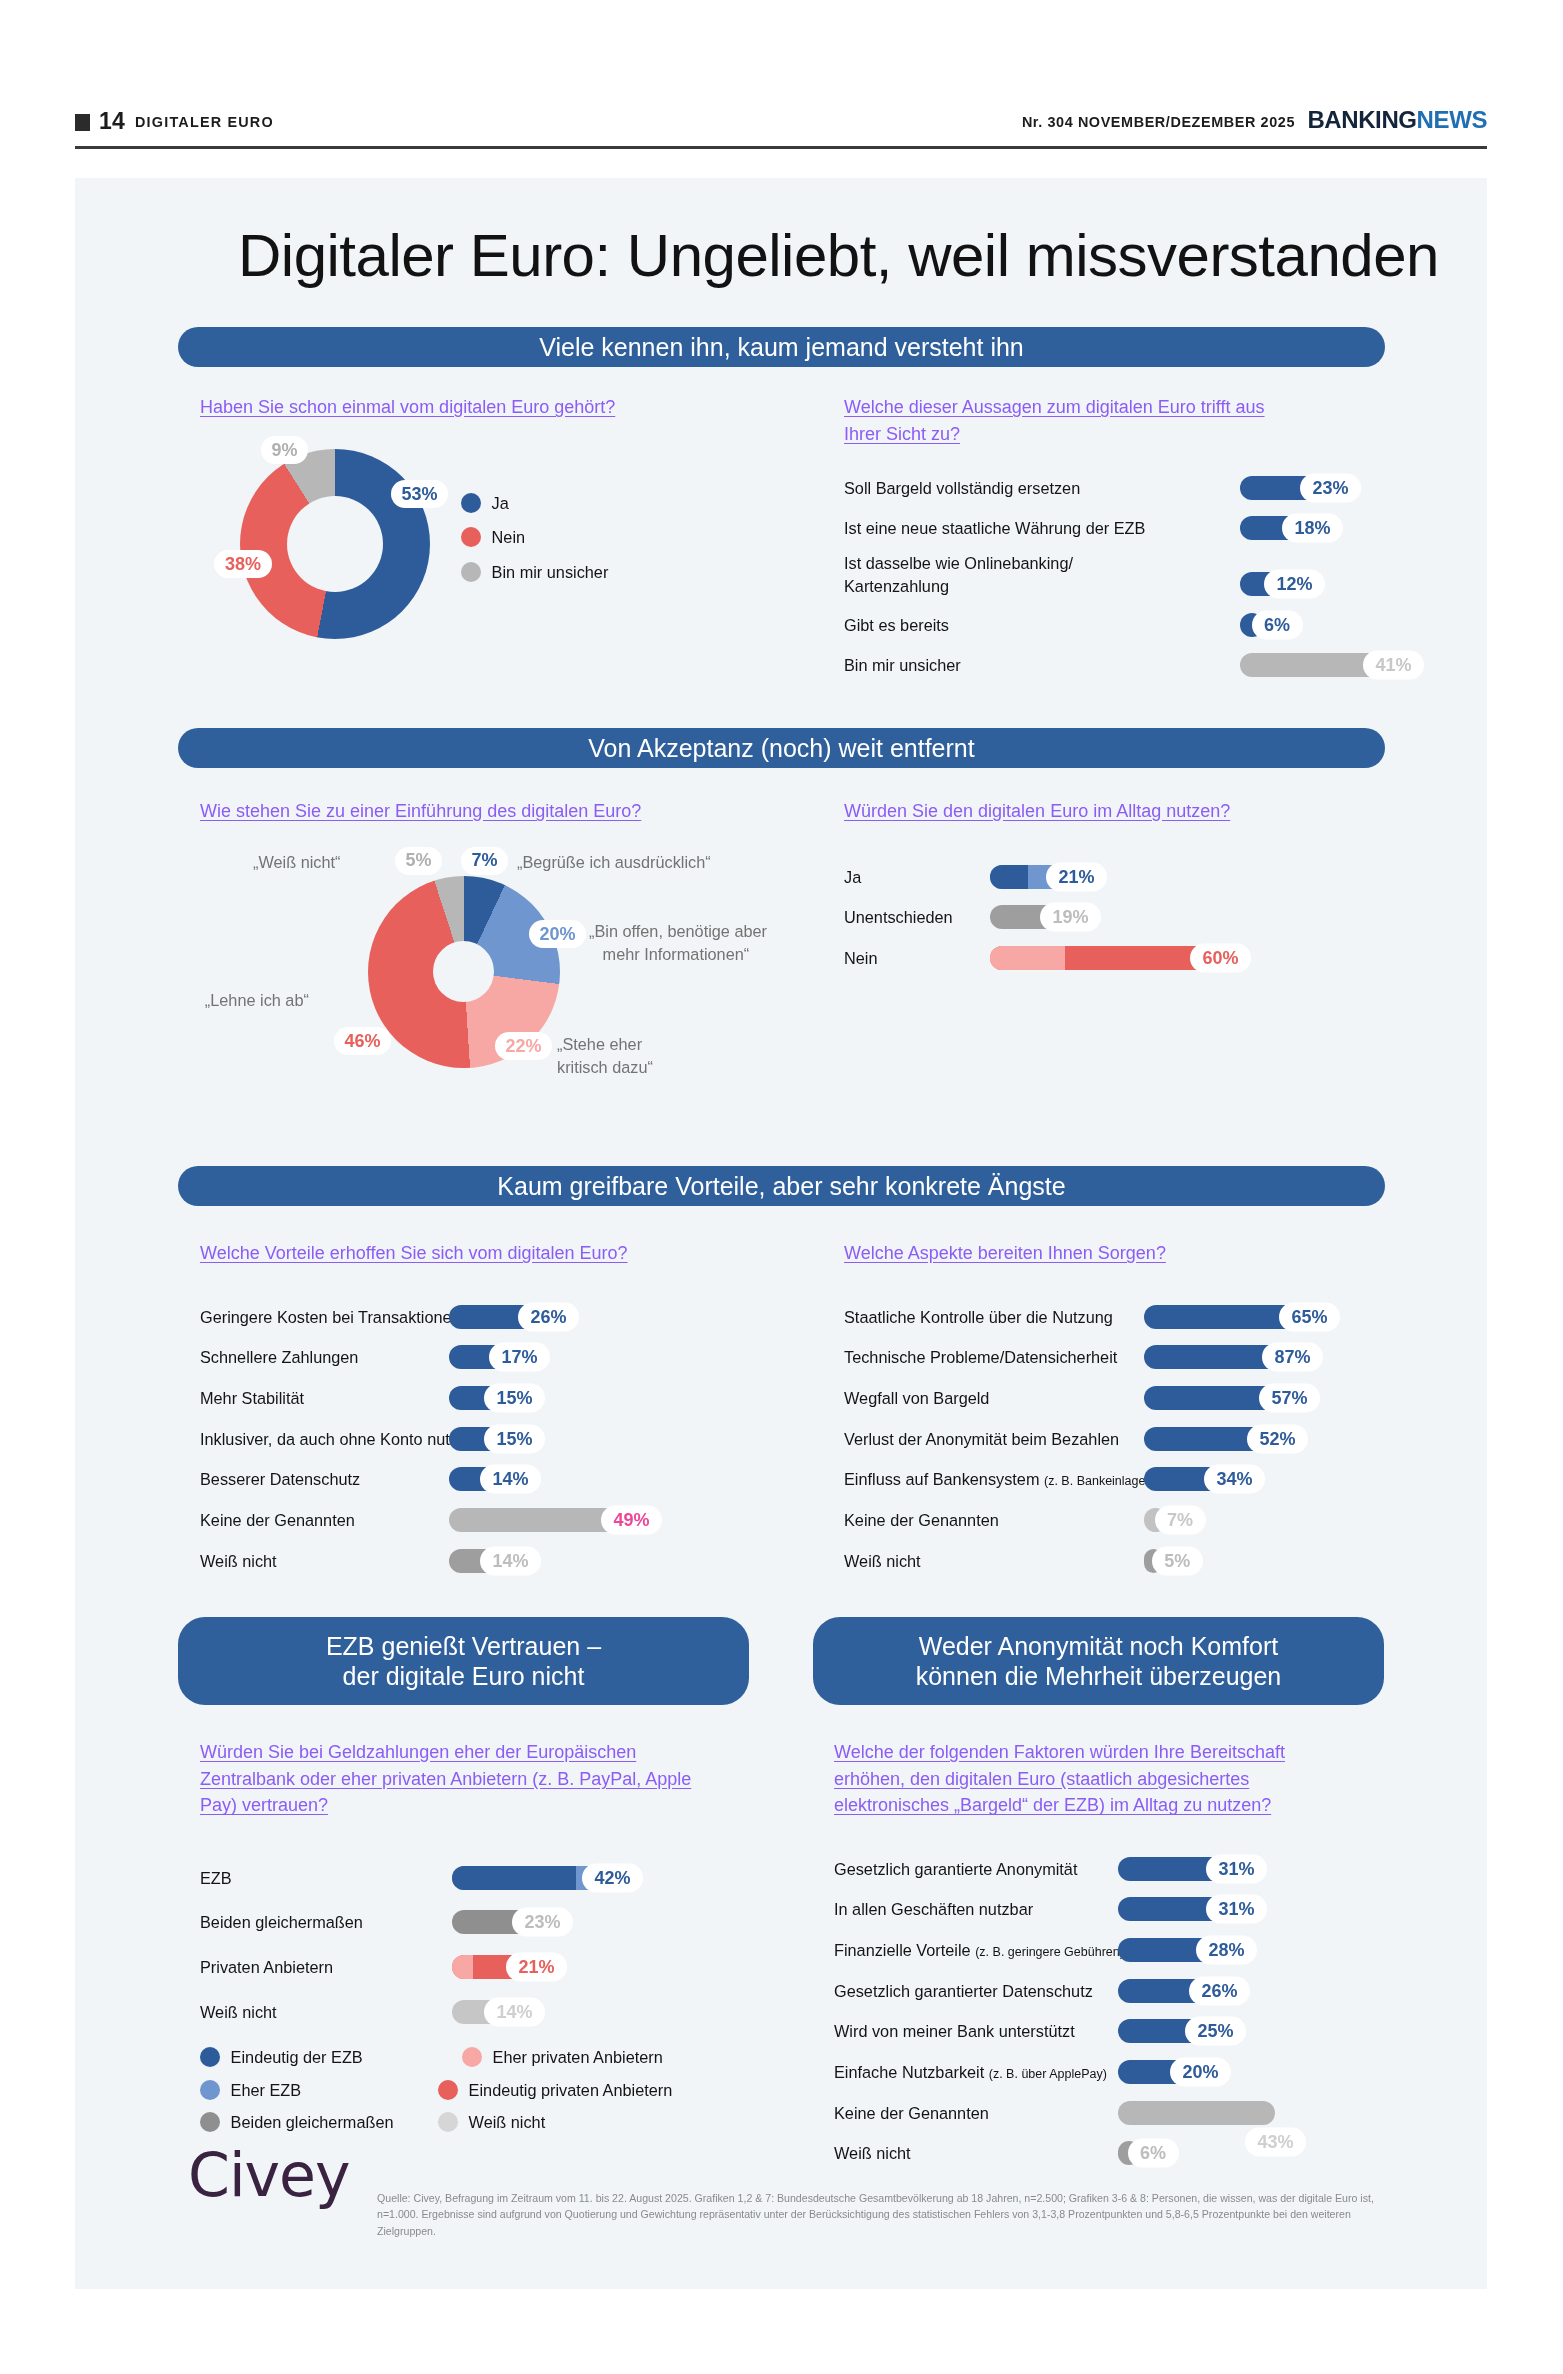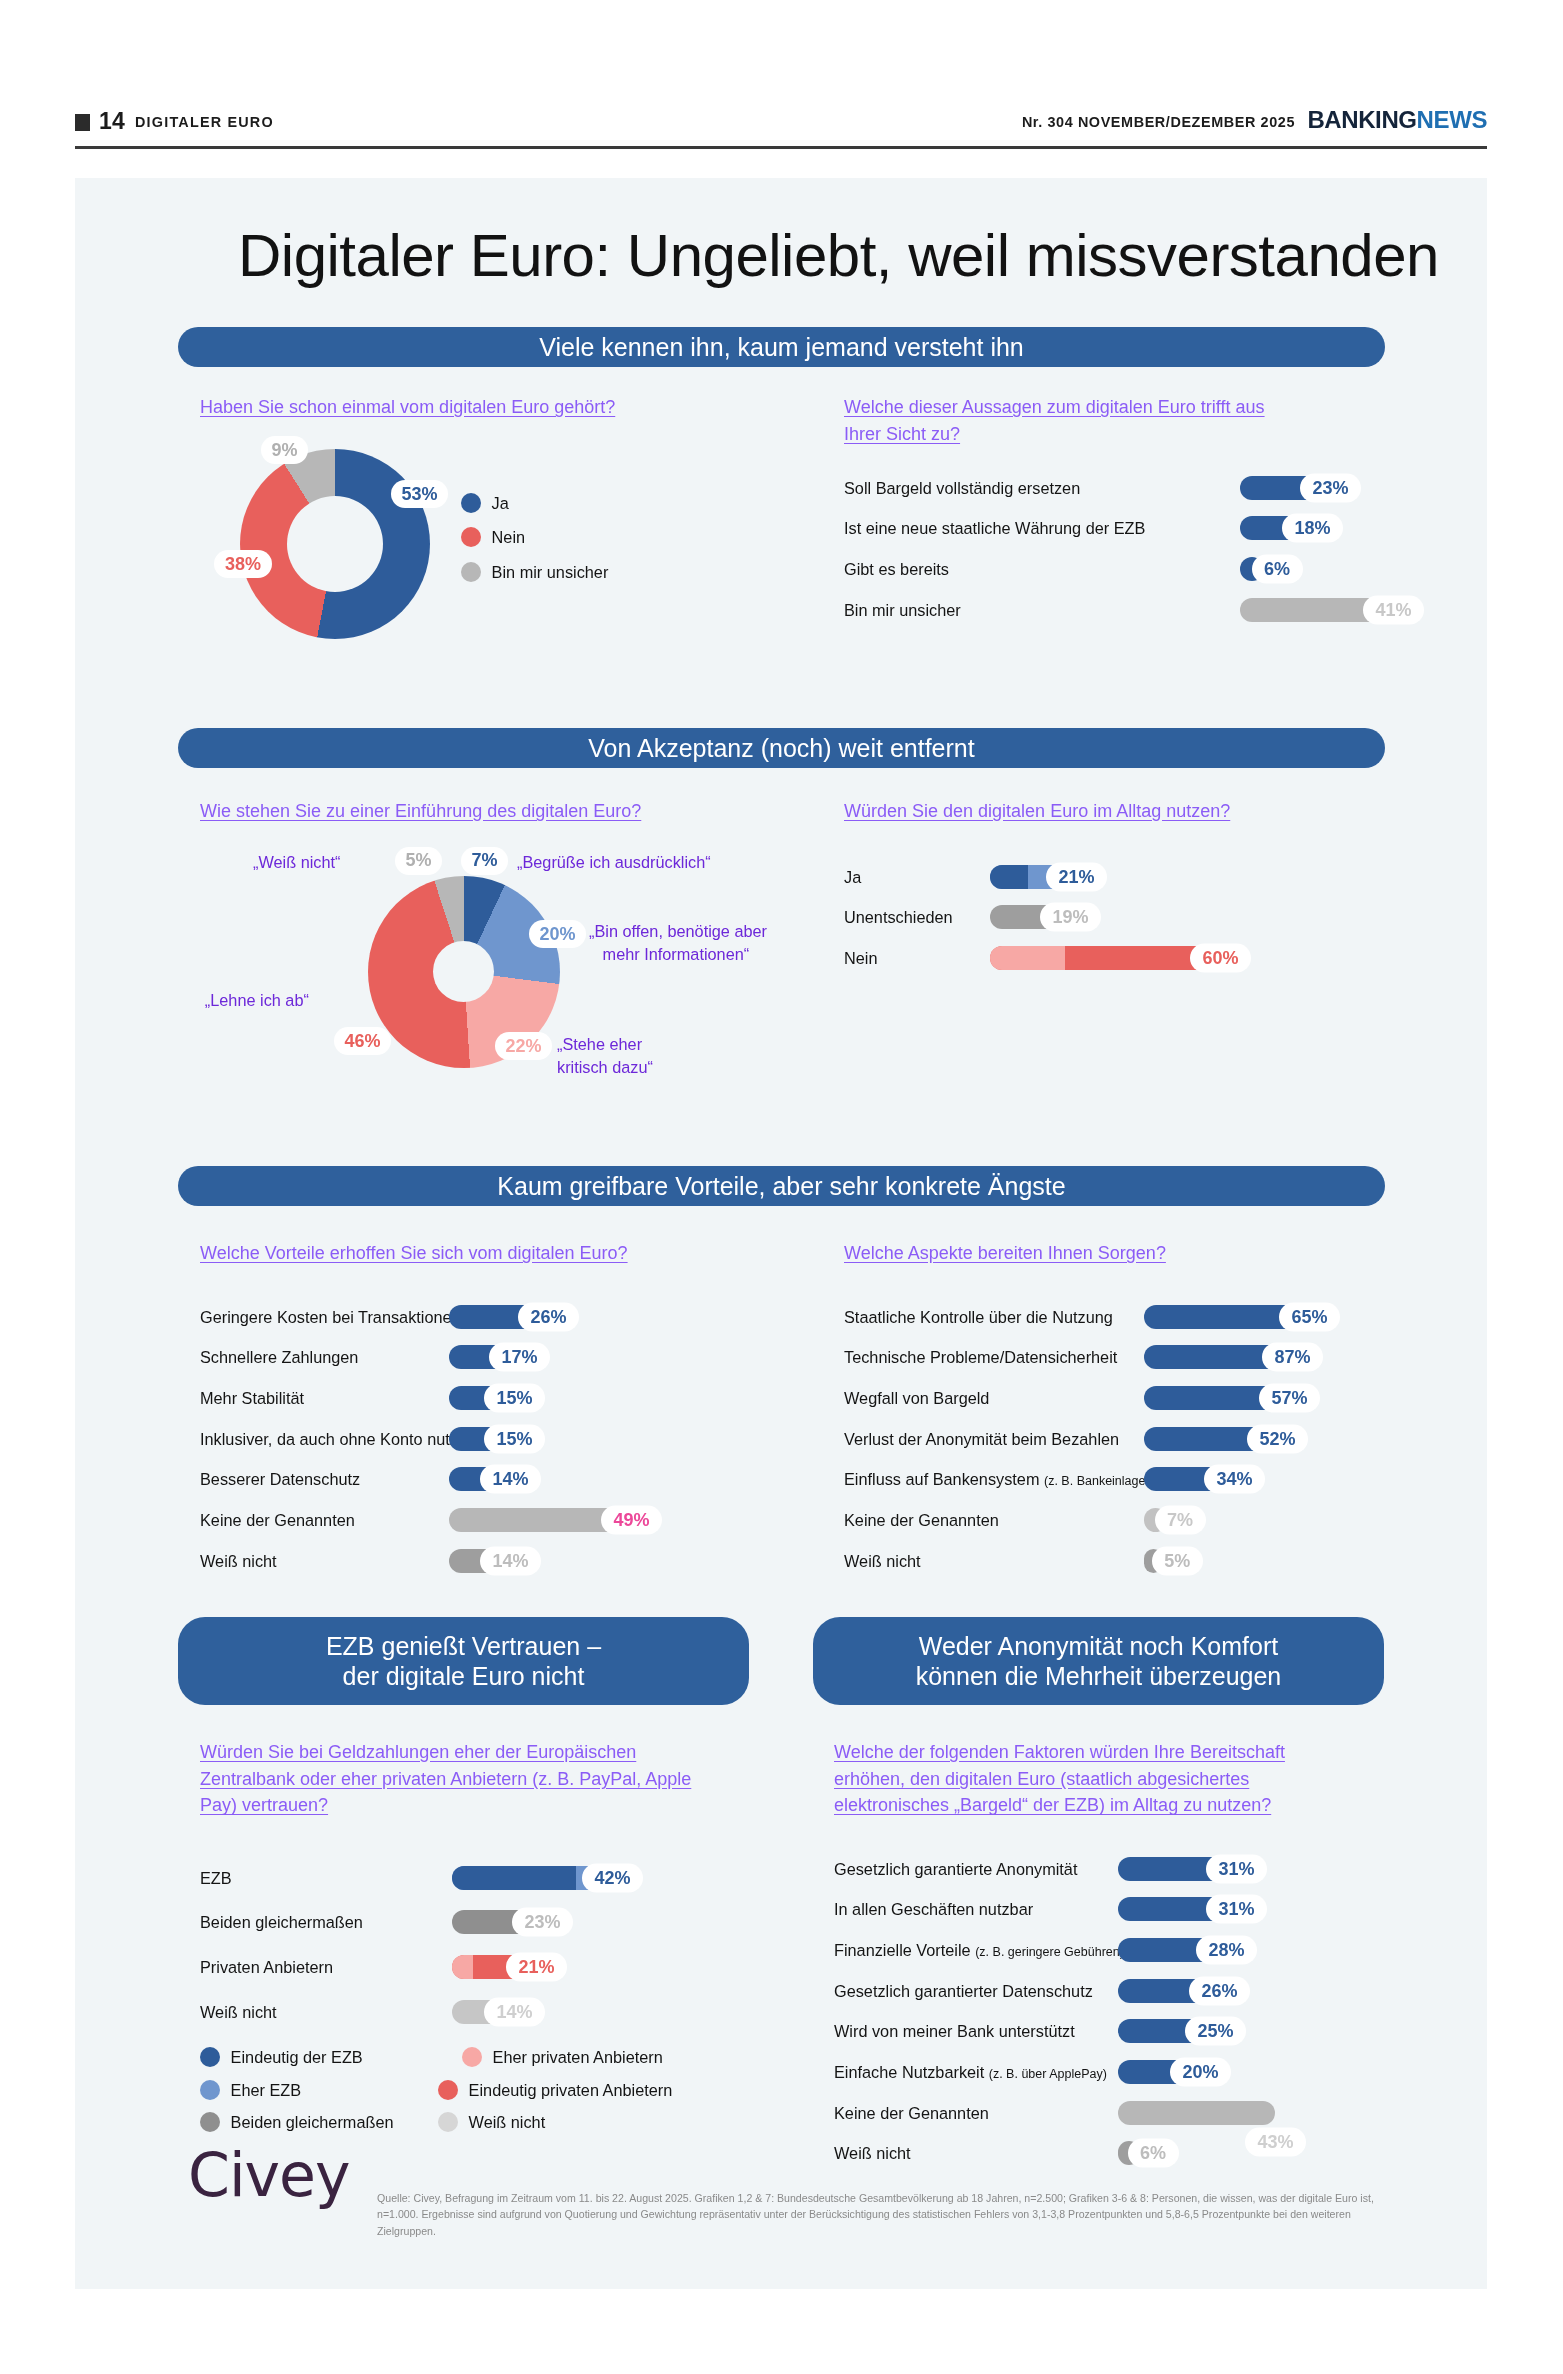--- a/index.html
+++ b/index.html
@@ -36,21 +36,21 @@
   .btrack{position:absolute;top:50%;transform:translateY(-50%);height:24px;}
   .bfill{position:absolute;left:0;top:0;height:24px;border-radius:12.5px;display:block;}
   .bseg{position:absolute;top:0;height:24px;}
   .bpill{position:absolute;top:50%;transform:translateY(-50%);height:29px;min-width:42px;padding:0 12.5px;border-radius:14.4px;background:#ffffff;display:flex;align-items:center;justify-content:center;font-size:18px;font-weight:bold;box-sizing:border-box;white-space:nowrap;}
 
   
   .donutwrap{position:absolute;}
   .donut{position:absolute;border-radius:50%;}
   .donut .hole{position:absolute;border-radius:50%;background:#f1f5f7;}
   .dpill{position:absolute;height:28px;padding:0 10.6px;border-radius:14.4px;background:#ffffff;display:flex;align-items:center;justify-content:center;font-size:18px;font-weight:bold;box-sizing:border-box;white-space:nowrap;}
-  .dcap{position:absolute;font-size:16.3px;color:#6d28d9;line-height:1.4;white-space:nowrap;}
+  .dcap{position:absolute;font-size:16.3px;color:#737373;line-height:1.4;white-space:nowrap;}
 
   
   .lgitem{position:absolute;display:flex;align-items:center;font-size:16.3px;color:#141414;white-space:nowrap;}
   .lgdot{width:20px;height:20px;border-radius:50%;margin-right:10.6px;flex:none;}
 
   
   .civey{position:absolute;left:188px;top:2140px;font-size:60px;color:#3a2340;font-family:"DejaVu Sans",sans-serif;letter-spacing:-1px;}
   .src{position:absolute;left:377px;top:2190px;width:1023px;font-size:10.6px;line-height:1.55;color:#8a8a8a;}
 </style>
 </head>
@@ -105,20 +105,30 @@
         <div class="btrack" style="left:396px;">
           <div class="bfill" style="width:86px;background:#2e5c9a;"></div>
           <div class="bpill" style="left:60px;color:#2e5c9a;">23%</div>
         </div>
       </div>
       <div class="brow">
         <div class="blabel">Ist eine neue staatliche Währung der EZB</div>
         <div class="btrack" style="left:396px;">
           <div class="bfill" style="width:68px;background:#2e5c9a;"></div>
           <div class="bpill" style="left:42px;color:#2e5c9a;">18%</div>
+        </div>
+      </div>
+      <div class="brow" style="height:48px;">
+        <div class="blabel" style="top:0;transform:none;line-height:1.4;">
+          <span>Ist dasselbe wie Onlinebanking/</span><br>
+          <span>Kartenzahlung</span>
+        </div>
+        <div class="btrack" style="left:396px;top:32px;">
+          <div class="bfill" style="width:46px;background:#2e5c9a;"></div>
+          <div class="bpill" style="left:24px;color:#2e5c9a;">12%</div>
         </div>
       </div>
       <div class="brow">
         <div class="blabel">Gibt es bereits</div>
         <div class="btrack" style="left:396px;">
           <div class="bfill" style="width:24px;background:#2e5c9a;"></div>
           <div class="bpill" style="left:11.5px;color:#2e5c9a;">6%</div>
         </div>
       </div>
       <div class="brow">

